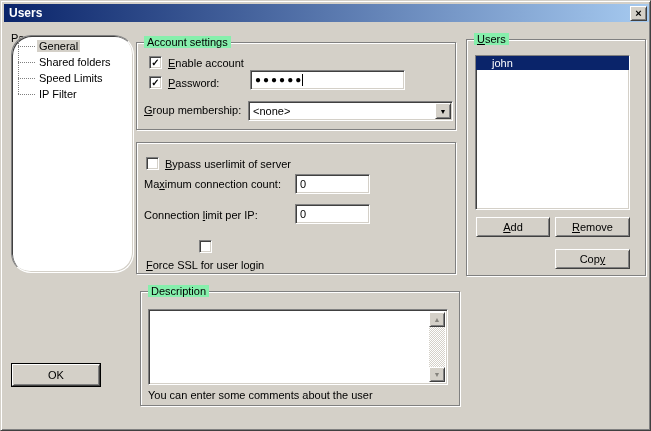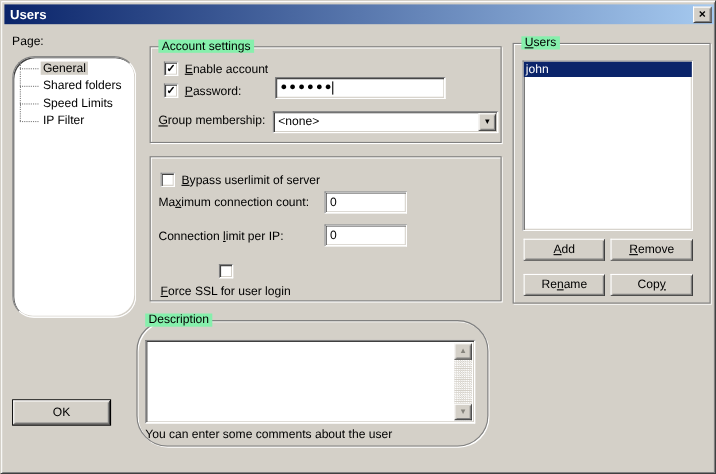--- a/index.html
+++ b/index.html
@@ -52,21 +52,21 @@
   .tree ul{list-style:none;margin:0;padding:0;}
   .tree li{position:relative;height:16px;line-height:16px;padding-left:25px;white-space:nowrap;}
   .tree li::before{content:"";position:absolute;left:6px;top:8px;width:17px;border-top:1px dotted #7f7f7f;}
   .tree li::after{content:"";position:absolute;left:6px;top:-8px;height:16px;border-left:1px dotted #7f7f7f;}
   .tree li:first-child::after{top:1px;height:7px;}
   .tree .ti{padding:0 2px;}
   .tree li.selected .ti{background:#d4d0c8;}
   
   .listbox{position:absolute;overflow:hidden;}
   .listbox ul{list-style:none;margin:0;padding:0;}
-  .listbox li{height:14px;line-height:14px;padding-left:2px;white-space:nowrap;}
+  .listbox li{height:14px;line-height:14px;padding-left:16px;white-space:nowrap;}
   .listbox li.selected{background:#0a246a;color:#fff;}
   
   .cbrow{position:absolute;display:flex;align-items:center;gap:6px;white-space:nowrap;}
   .cb{
     width:13px;height:13px;flex:0 0 13px;background:#fff;
     border:1px solid;border-color:#808080 #fff #fff #808080;
     box-shadow:inset 1px 1px 0 #404040, inset -1px -1px 0 #d4d0c8;
     font-size:10px;font-weight:bold;line-height:11px;text-align:center;color:#000;
   }
   
@@ -106,21 +106,21 @@
 
   <div class="titlebar">
     <span class="title">Users</span>
     <div class="closebtn">
       <span>×</span>
     </div>
   </div>
 
   <div class="label" style="left:10px;top:31px;">Page:</div>
 
-  <div class="tree sunken" style="left:10px;top:50px;width:113px;height:238px;border-radius:20px;">
+  <div class="tree sunken" style="left:10px;top:34px;width:123px;height:238px;border-radius:20px;">
     <ul>
       <li class="selected">
         <span class="ti">General</span>
       </li>
       <li>
         <span class="ti">Shared folders</span>
       </li>
       <li>
         <span class="ti">Speed Limits</span>
       </li>
@@ -178,21 +178,21 @@
     <div class="field sunken" style="left:158px;top:61px;width:75px;height:20px;">
       <span class="val">0</span>
     </div>
 
     <div class="cbrow" style="left:9px;top:97px;flex-direction:column;">
       <span class="cb"><span></span></span>
       <span><span></span><u>F</u><span>orce SSL for user login</span></span>
     </div>
   </div>
 
-  <div class="group" style="left:123px;top:290px;width:320px;height:115px;border-radius:28px;">
+  <div class="group" style="left:139px;top:290px;width:320px;height:115px;">
     <span class="caption">Description</span>
 
     <div class="textarea sunken" style="left:7px;top:17px;width:300px;height:76px;">
       <span class="val"></span>
       <div class="vscroll">
         <div class="sb-btn">
             <span>▲</span>
           </div>
         <div class="sb-btn">
             <span>▼</span>
@@ -211,21 +211,18 @@
         <li class="selected">john</li>
       </ul>
     </div>
 
     <div class="btn" style="left:9px;top:177px;width:74px;height:20px;">
       <span><span></span><u>A</u><span>dd</span></span>
     </div>
     <div class="btn" style="left:88px;top:177px;width:75px;height:20px;">
       <span><span></span><u>R</u><span>emove</span></span>
     </div>
-    <div class="btn" style="left:9px;top:209px;width:74px;height:20px;">
-      <span><span>Re</span><u>n</u><span>ame</span></span>
-    </div>
     <div class="btn" style="left:88px;top:209px;width:75px;height:20px;">
       <span><span>Cop</span><u>y</u><span></span></span>
     </div>
   </div>
 
 </div>
 
 </body></html>

